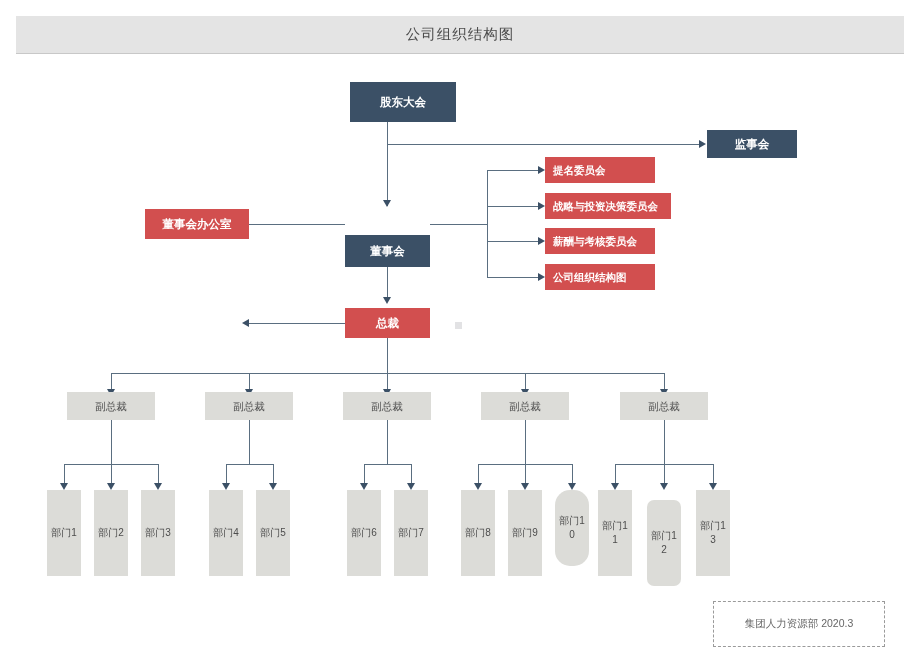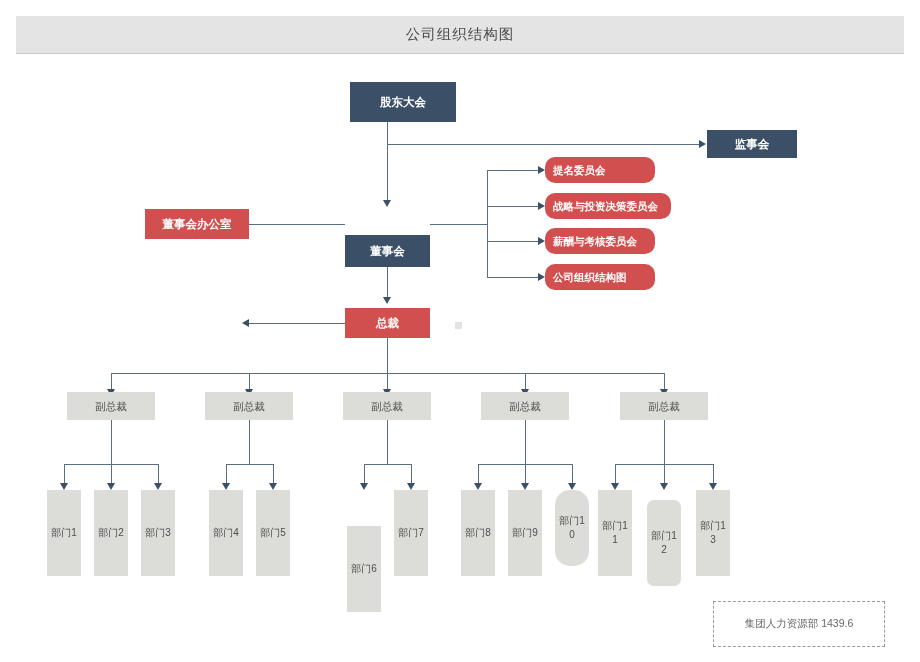--- a/index.html
+++ b/index.html
@@ -66,21 +66,20 @@
   .node.gray {
     background: #dcdcd8;
     color: #595959;
   }
   .node.committee {
     font-size: 10.5px;
     font-weight: bold;
     justify-content: flex-start;
     padding-left: 8px;
     text-align: center;
-    border-radius: 10px;
   }
   .node.vp {
     font-size: 10.5px;
     color: #4d4d4d;
   }
   .node.dept {
     font-size: 10px;
     color: #4d4d4d;
     line-height: 14px;
     writing-mode: horizontal-tb;
@@ -301,21 +300,21 @@
   </div>
   <div class="node gray dept" style="left:141px; top:490px; width:34px; height:86px;">
     <span>部门3</span>
   </div>
   <div class="node gray dept" style="left:209px; top:490px; width:34px; height:86px;">
     <span>部门4</span>
   </div>
   <div class="node gray dept" style="left:256px; top:490px; width:34px; height:86px;">
     <span>部门5</span>
   </div>
-  <div class="node gray dept" style="left:347px; top:490px; width:34px; height:86px;margin-top:36px;">
+  <div class="node gray dept" style="left:347px; top:490px; width:34px; height:86px;">
     <span>部门6</span>
   </div>
   <div class="node gray dept" style="left:394px; top:490px; width:34px; height:86px;">
     <span>部门7</span>
   </div>
   <div class="node gray dept" style="left:461px; top:490px; width:34px; height:86px;">
     <span>部门8</span>
   </div>
   <div class="node gray dept" style="left:508px; top:490px; width:34px; height:86px;">
     <span>部门9</span>
@@ -329,16 +328,16 @@
   <div class="node gray dept" style="left:647px; top:500px; width:34px; height:86px;border-radius:7px;">
     <span>部门12</span>
   </div>
   <div class="node gray dept" style="left:696px; top:490px; width:34px; height:86px;">
     <span>部门13</span>
   </div>
 
   <div id="selection-handle"></div>
 
   <div id="footer-stamp">
-    <span>集团人力资源部  1439.6</span>
+    <span>集团人力资源部  2020.3</span>
   </div>
 
 </div>
 
 </body></html>

